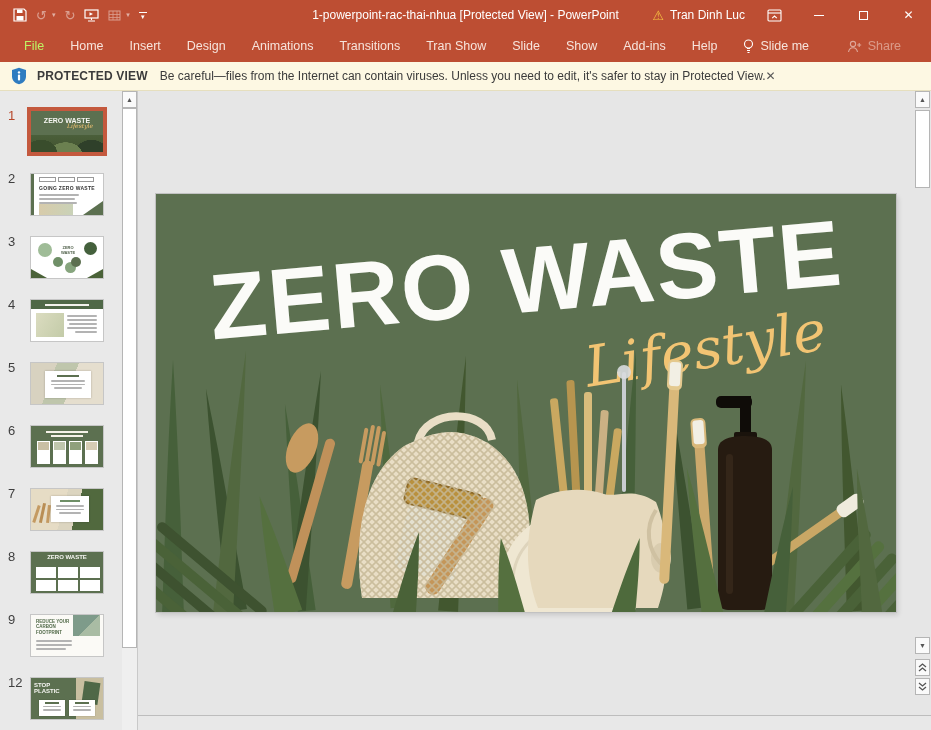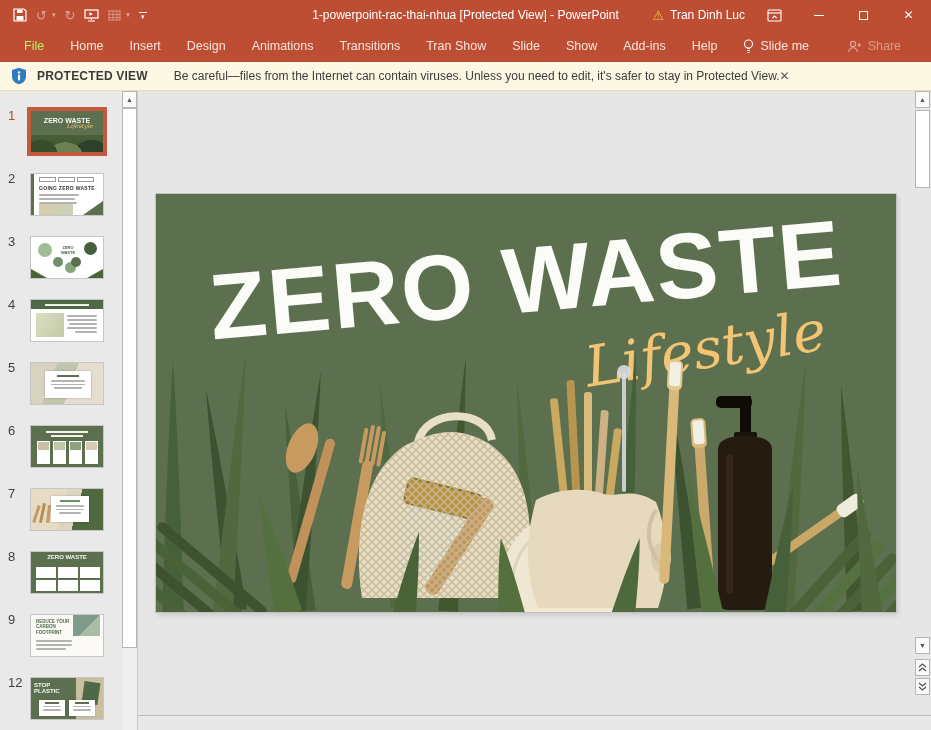--- a/index.html
+++ b/index.html
@@ -24,21 +24,21 @@
   
   .tabs{height:32px;background:#BD4E33;display:flex;align-items:center;color:#F7E4DC;font-size:12.5px;flex:none;}
   .tab{padding:0 13px;height:100%;display:flex;align-items:center;}
   .tab:first-child{margin-left:11px;color:#bef264;}
   .tellme{display:flex;align-items:center;gap:6px;padding:0 13px;}
   .share{margin-left:auto;margin-right:30px;display:flex;align-items:center;gap:6px;opacity:.5;}
 
   
   .banner{height:29px;background:#FDF8E3;border-bottom:1px solid #E6DFBE;display:flex;align-items:center;font-size:12px;color:#3B3B3B;flex:none;}
   .shield{margin:0 10px 0 11px;display:flex;}
-  .pv-label{font-weight:bold;letter-spacing:.2px;margin-right:26px;white-space:nowrap;}
+  .pv-label{font-weight:bold;letter-spacing:.2px;margin-right:12px;white-space:nowrap;}
   .pv-msg{white-space:nowrap;}
   .pv-btn{margin-left:auto;margin-right:27px;background:#fff;border:1px solid #ABABAB;padding:4px 23px;font-size:12px;color:#333;font-family:"Liberation Sans",sans-serif;white-space:nowrap;}
   .pv-close{margin-right:12px;color:#555;font-size:12px;font-family:"DejaVu Sans",sans-serif;}
 
   
   .content{flex:1;display:flex;min-height:0;}
   .thumbpane{width:122px;background:#E9E9E9;padding-top:17px;flex:none;overflow:hidden;}
   .thumb{position:relative;height:63px;}
   .tnum{position:absolute;left:8px;top:0;font-size:13px;color:#3F3F3F;}
   .thumb.sel .tnum{color:#B7472A;}

